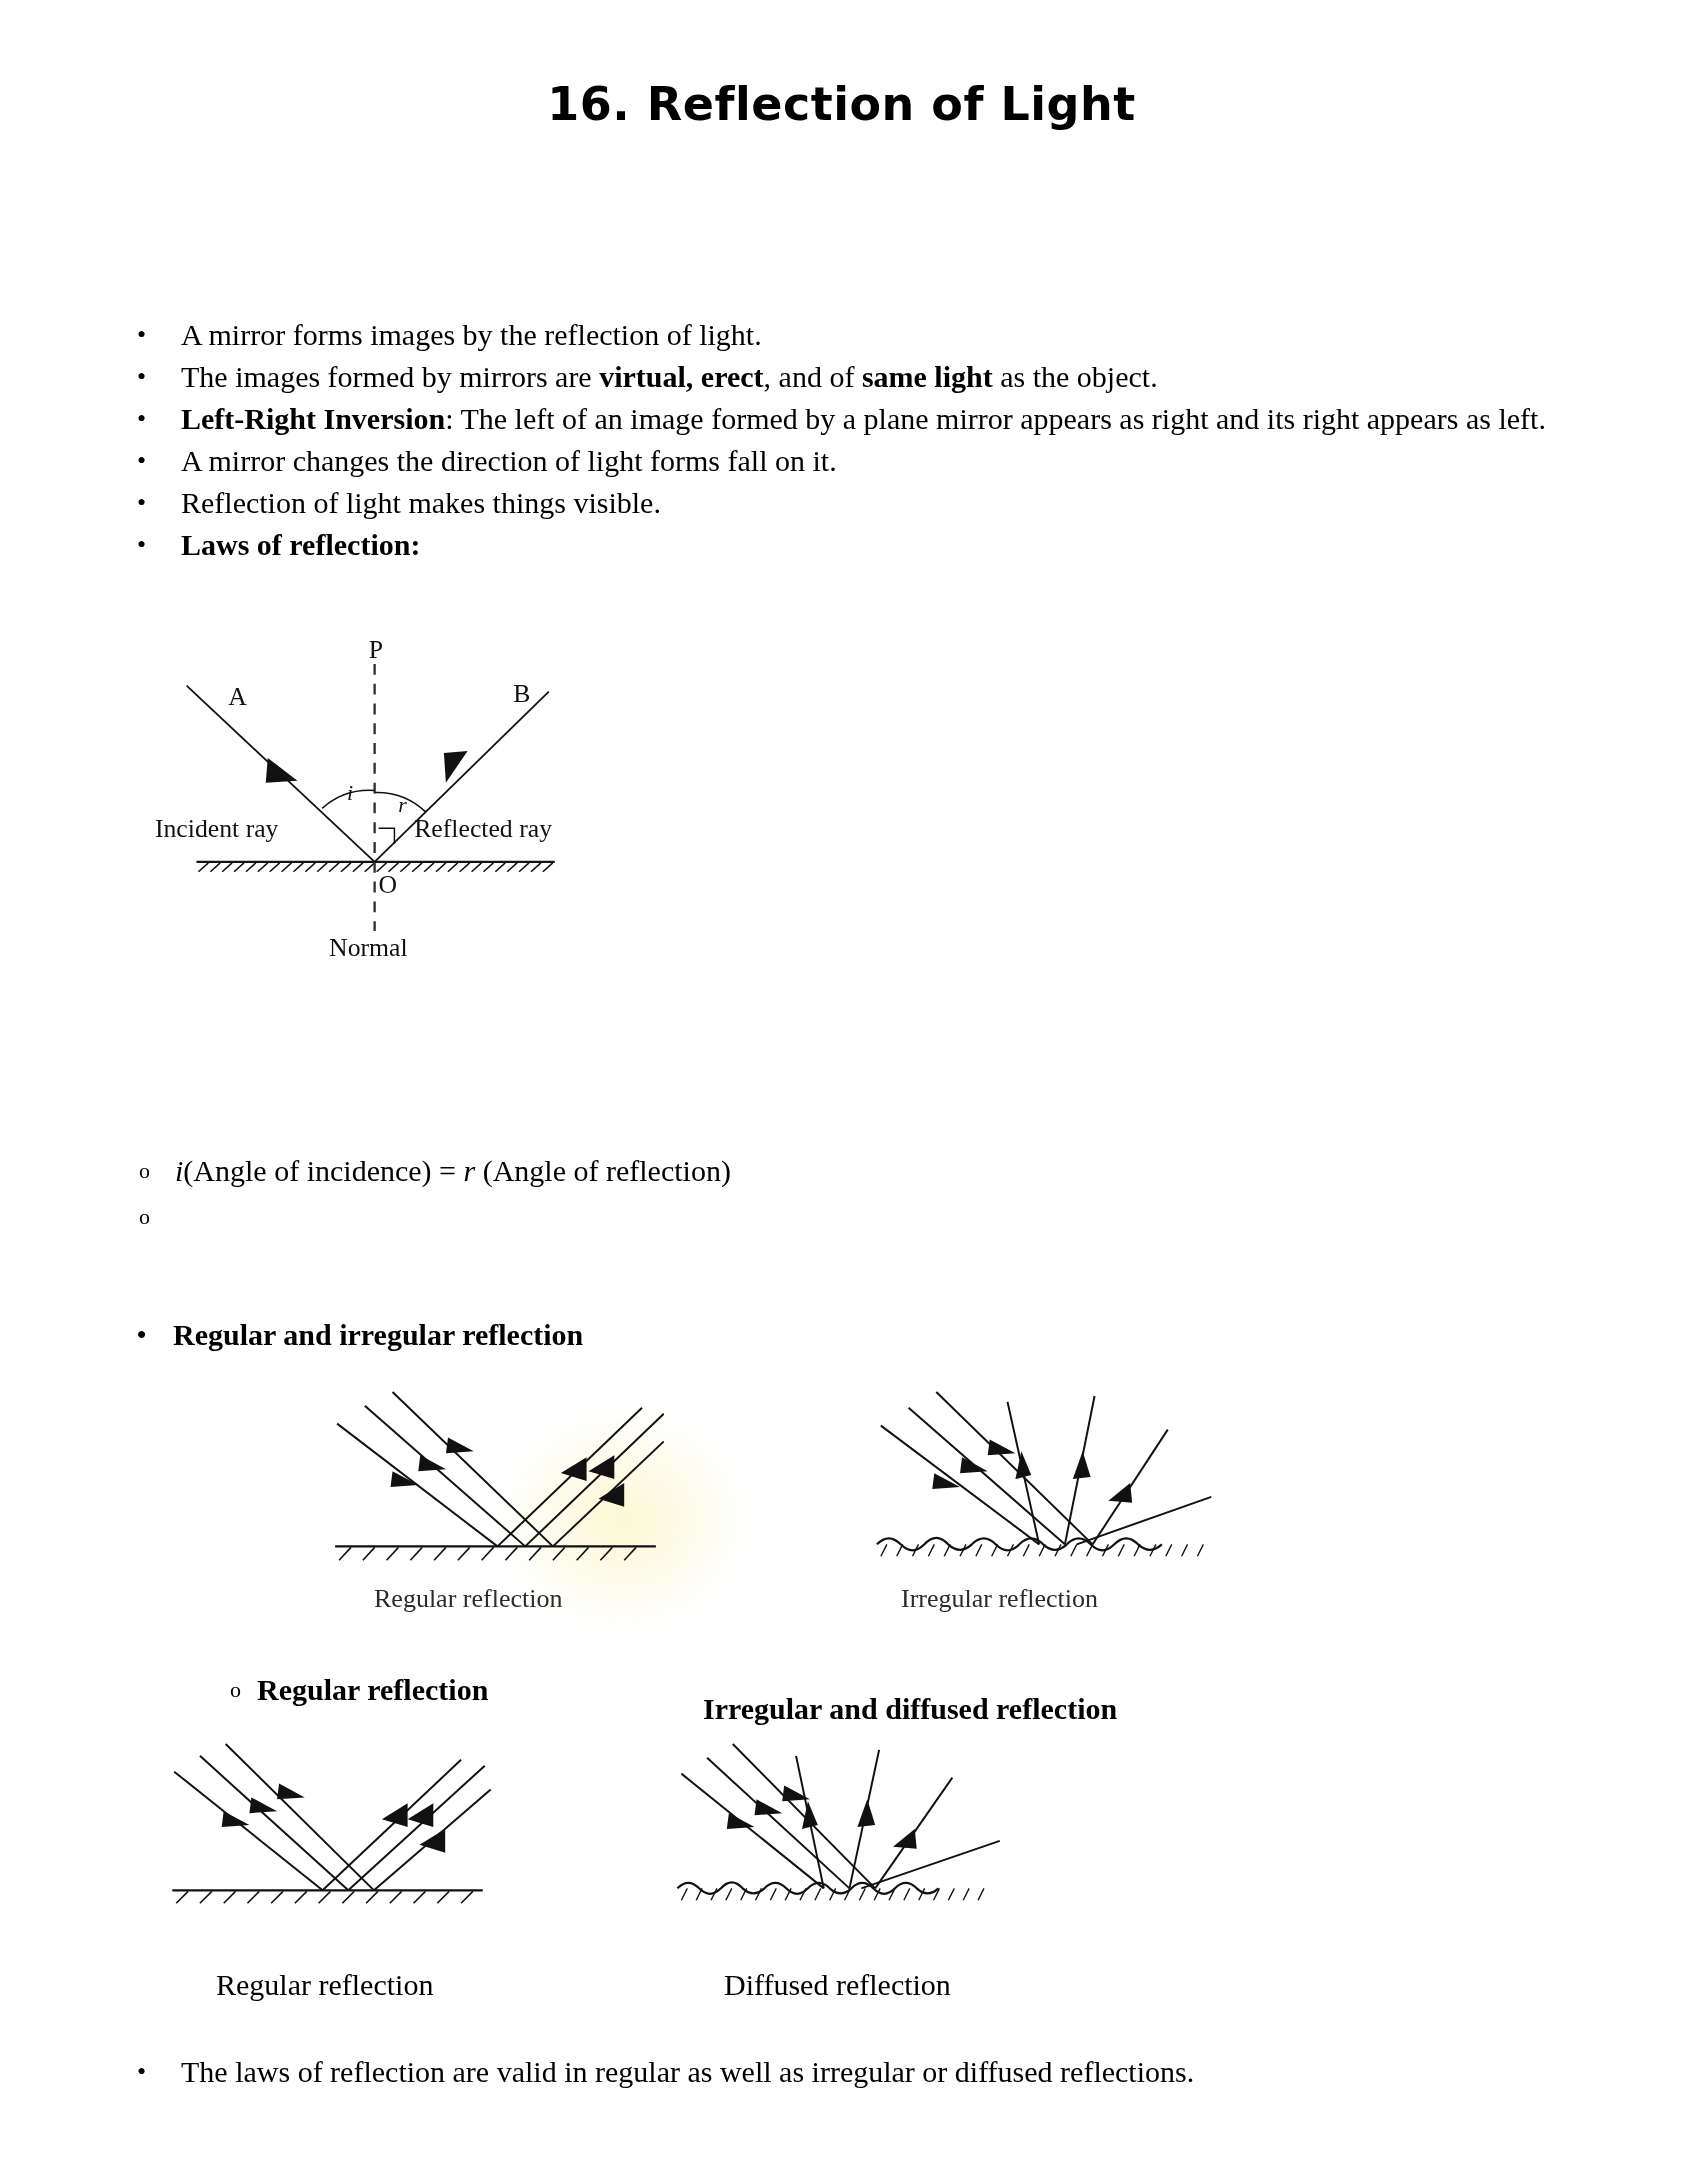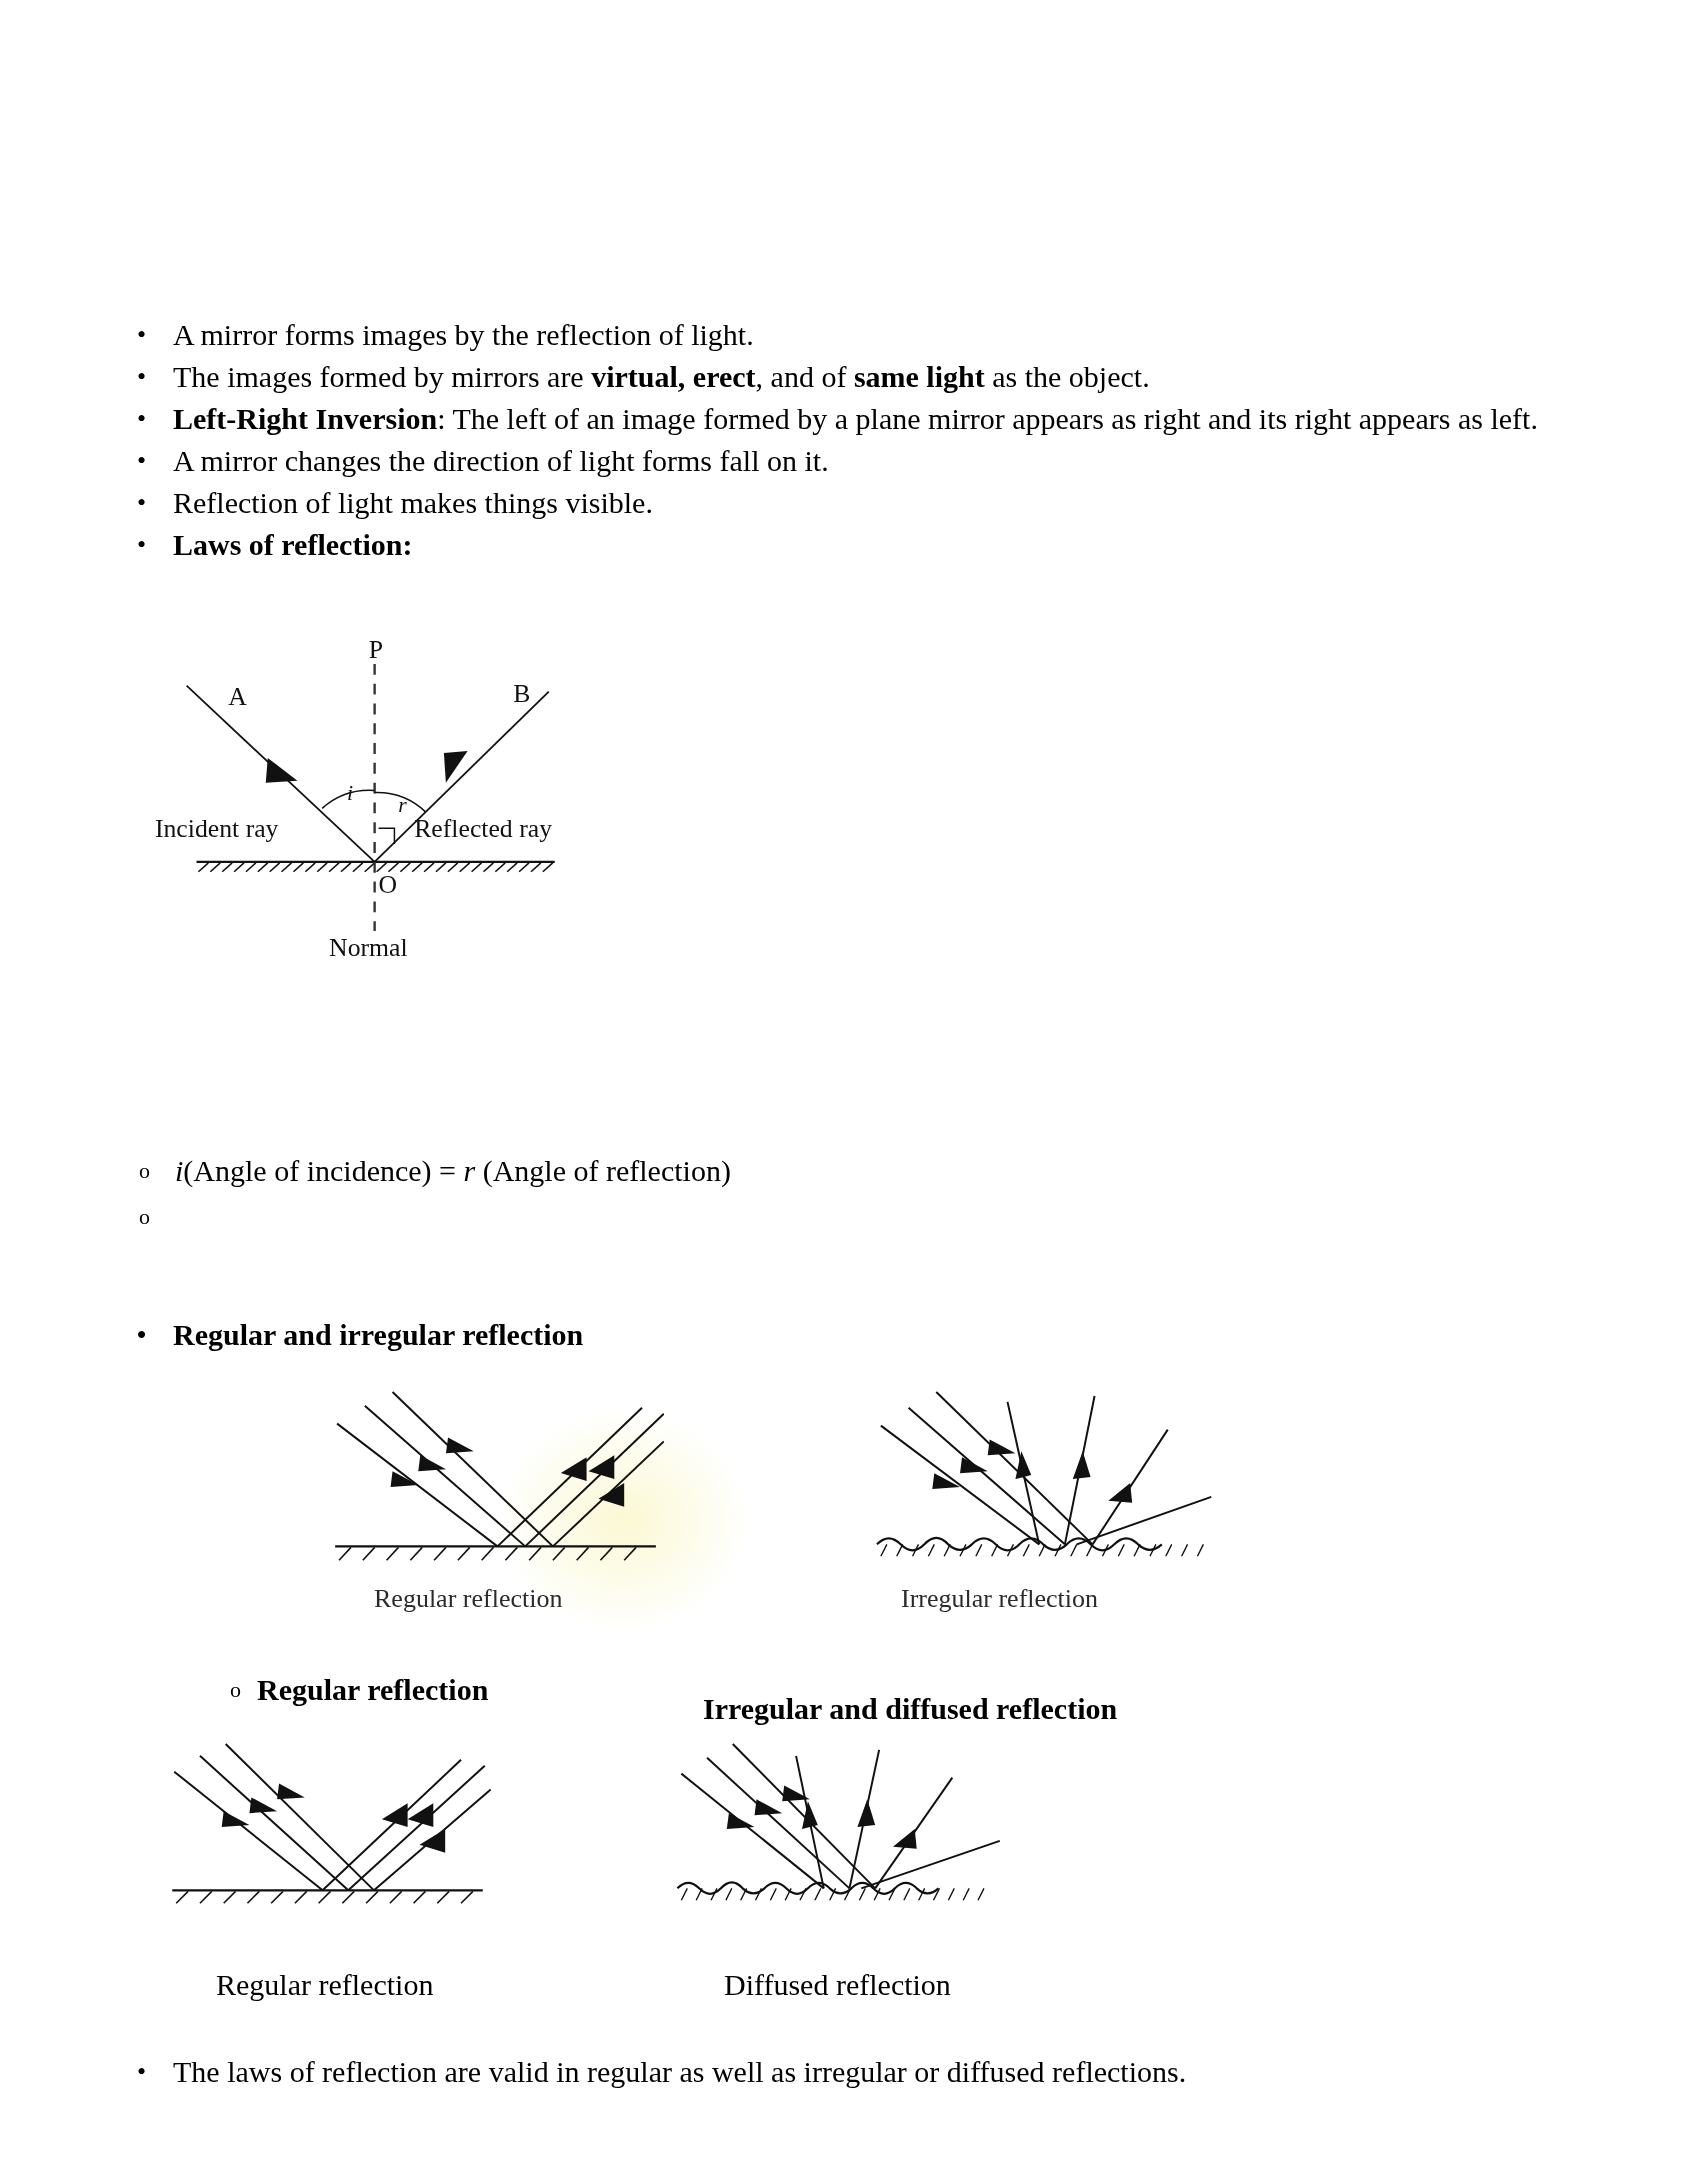--- a/index.html
+++ b/index.html
@@ -54,20 +54,21 @@
   .bullet-mark {
     width: 36px;
     flex: 0 0 36px;
     font-size: 26px;
     line-height: 40px;
     text-align: left;
     padding-left: 6px;
   }
   .bullet-text {
     flex: 1;
+    margin-left: 8px;
   }
   b.strong { font-weight: bold; }
 
   
   .subbullets {
     position: absolute;
     left: 131px;
     top: 1148px;
     width: 1287px;
   }
@@ -158,20 +159,21 @@
     pointer-events: none;
   }
 </style>
 </head>
 <body>
 
 <div class="page">
 
   <div class="tint" style="left:495px; top:1406px; width:257px; height:228px; background:radial-gradient(ellipse at center, rgba(250,246,196,0.75) 0%, rgba(255,255,255,0) 70%);"></div>
 
+  <div class="doc-title">16. Reflection of Light</div>
 
   <div class="bullets">
 
     <div class="bullet-row">
       <span class="bullet-mark">•</span>
       <span class="bullet-text"><span>A mirror forms images by the reflection of light.</span></span>
     </div>
 
     <div class="bullet-row">
       <span class="bullet-mark">•</span>

